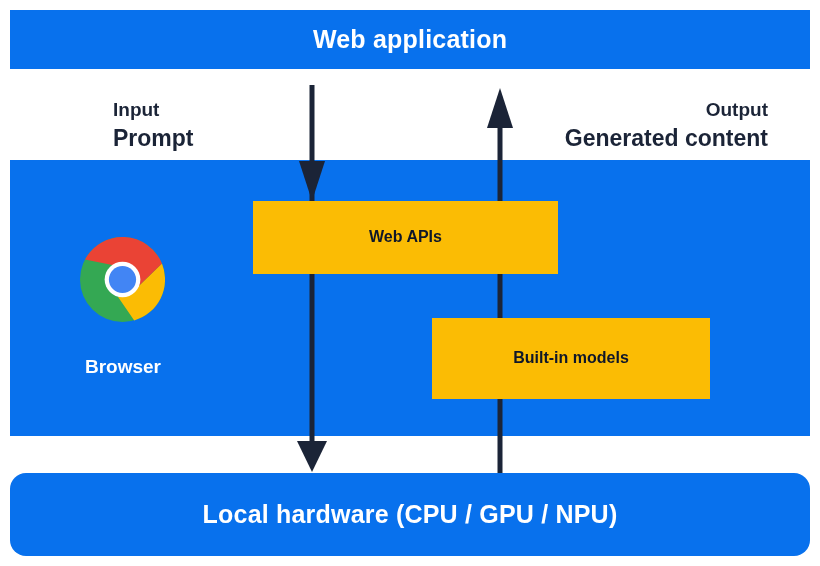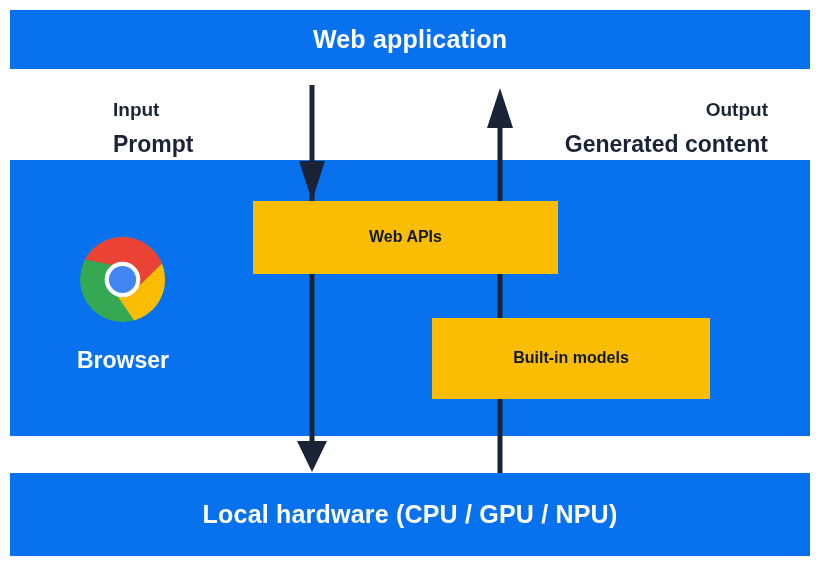--- a/index.html
+++ b/index.html
@@ -17,21 +17,21 @@
   }
   .band {
     position: absolute;
     left: 10px;
     width: 800px;
     background: #0871ed;
     z-index: 1;
   }
   .band-top    { top: 10px;  height: 59px; }
   .band-mid    { top: 160px; height: 276px; }
-  .band-bottom { top: 473px; height: 83px; }
+  .band-bottom { top: 473px; height: 83px; border-radius: 16px; }
 
   .band-title {
     position: absolute;
     inset: 0;
     display: flex;
     align-items: center;
     justify-content: center;
     color: #ffffff;
     font-size: 25px;
     font-weight: bold;
@@ -39,21 +39,21 @@
     z-index: 2;
   }
 
   .gap-label {
     position: absolute;
     z-index: 4;
     color: #1b2437;
     line-height: 1.25;
   }
   .gap-label .light  { font-size: 19px; font-weight: 700; }
-  .gap-label .strong { font-size: 23px; font-weight: bold; margin-top: 8px; }
+  .gap-label .strong { font-size: 23px; font-weight: bold; margin-top: 2px; }
   .gap-label-input  { left: 113px; top: 98px; text-align: left; }
   .gap-label-output { right: 52px; top: 98px; text-align: right; }
 
   .arrow-layer {
     position: absolute;
     left: 0; top: 0;
     width: 820px;
     height: 566px;
     z-index: 2;
     pointer-events: none;
@@ -80,25 +80,25 @@
     position: absolute;
     left: 80px;
     top: 237px;
     width: 85px;
     height: 85px;
     z-index: 3;
   }
   .browser-label {
     position: absolute;
     left: 48px;
-    top: 347px;
+    top: 356px;
     width: 150px;
     text-align: center;
     color: #ffffff;
-    font-size: 23px;
+    font-size: 19px;
     font-weight: bold;
     z-index: 3;
   }
 </style>
 </head>
 <body>
 
 <div class="stage">
 
   <div class="band band-top">

